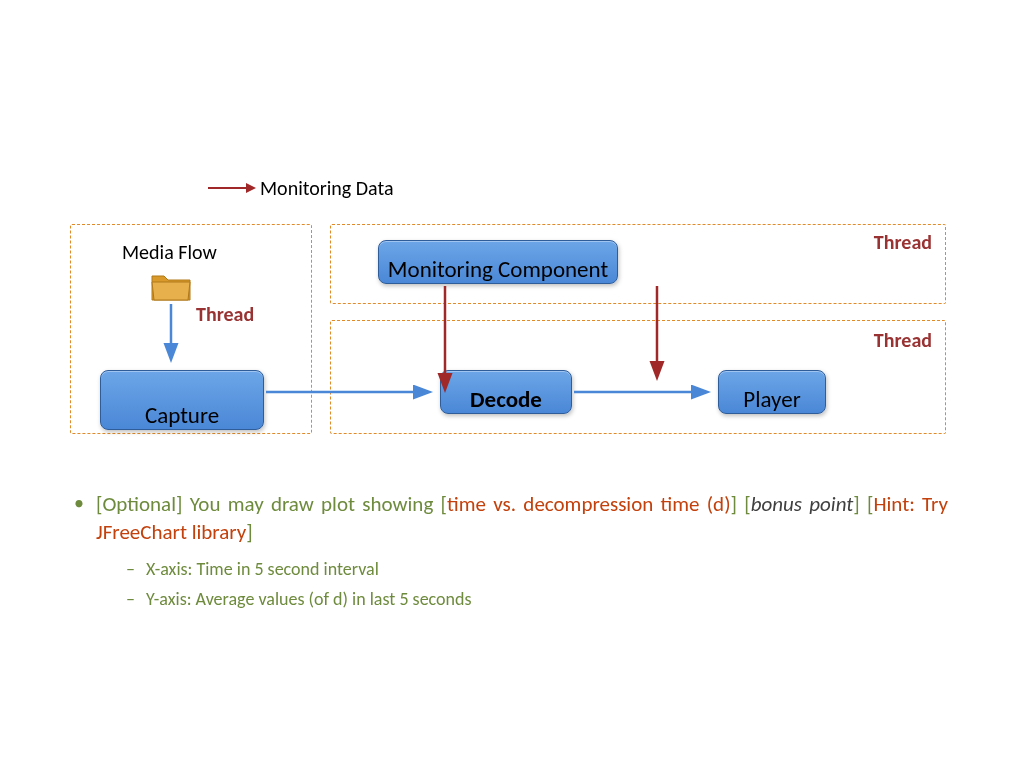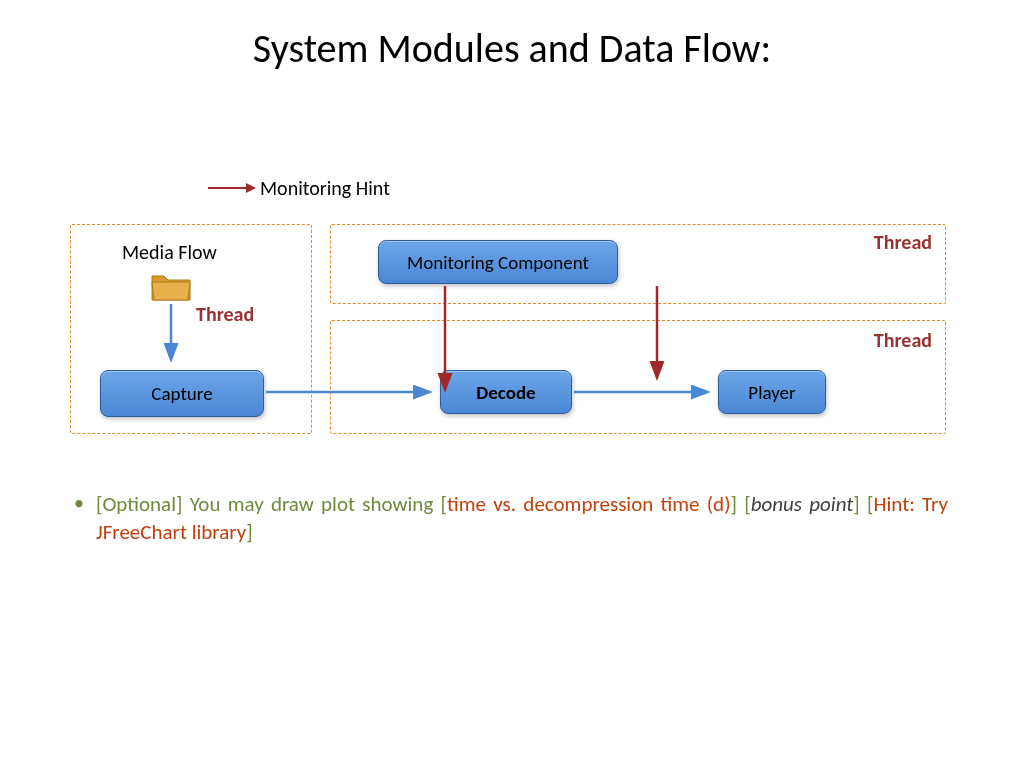--- a/index.html
+++ b/index.html
@@ -92,28 +92,28 @@
     height: 32px;
   }
   .folder-icon svg { width: 100%; height: 100%; }
   .blue-box {
     position: absolute;
     background: linear-gradient(to bottom, #6ca6e8, #4a87d6);
     border: 1px solid #2f5d9a;
     border-radius: 8px;
     box-shadow: 1px 2px 4px rgba(0,0,0,0.25), inset 0 1px 0 rgba(255,255,255,0.35);
     text-align: center;
-    font-size: 19px;
+    font-size: 23px;
     color: #000;
     display: flex;
-    align-items: center;
+    align-items: flex-end;
     justify-content: center;
   }
   .box-monitoring { top: 240px; left: 378px; width: 240px; height: 44px; }
-  .box-capture { top: 370px; left: 100px; width: 164px; height: 47px; }
+  .box-capture { top: 370px; left: 100px; width: 164px; height: 60px; }
   .box-decode { top: 370px; left: 440px; width: 132px; height: 44px; font-weight: bold; }
   .box-player { top: 370px; left: 718px; width: 108px; height: 44px; }
 
   .arrow-svg {
     position: absolute;
     overflow: visible;
   }
 
   .bullets {
     position: absolute;
@@ -156,26 +156,26 @@
   .bullets .li1::before { color: #000; }
   .bullets .li2 { text-align: justify; color: #6e8b3d; }
   .bullets .li2::before { color: #6e8b3d; }
   .orange { color: #c2410c; }
   .blue { color: #404040; font-style: italic; }
 </style>
 </head>
 <body>
 
 <div class="title">
-  <span>System Modules and Data Flow:</span><br>
+  <br>
 </div>
 
 <div class="legend">
   <div class="legend-arrow"></div>
-  <span>Monitoring Hint</span>
+  <span>Monitoring Data</span>
 </div>
 
 <div class="dashed-box box-left"></div>
 <div class="dashed-box box-top-right"></div>
 <div class="dashed-box box-bottom-right"></div>
 
 <div class="thread-label thread1">Thread</div>
 <div class="thread-label thread2">Thread</div>
 <div class="thread-label thread3">Thread</div>
 
@@ -243,15 +243,19 @@
       <path d="M0,0 L8,3 L0,6 Z" fill="#a02828"></path>
     </marker>
   </defs>
   <line x1="7" y1="0" x2="7" y2="90" stroke="#a02828" stroke-width="2.5" marker-end="url(#redhead2)"></line>
 </svg>
 
 <div class="bullets">
   <ul>
     <li class="li2">
       <span>[Optional] You may draw plot showing [</span><span class="orange">time vs. decompression time (d)</span><span>] [</span><span class="blue">bonus point</span><span>] [</span><span class="orange">Hint: Try JFreeChart library</span><span>]</span>
+      <ul class="sub">
+        <li><span>X-axis: Time in 5 second interval</span></li>
+        <li><span>Y-axis: Average values (of d)  in last 5 seconds</span></li>
+      </ul>
     </li>
   </ul>
 </div>
 
 </body></html>

